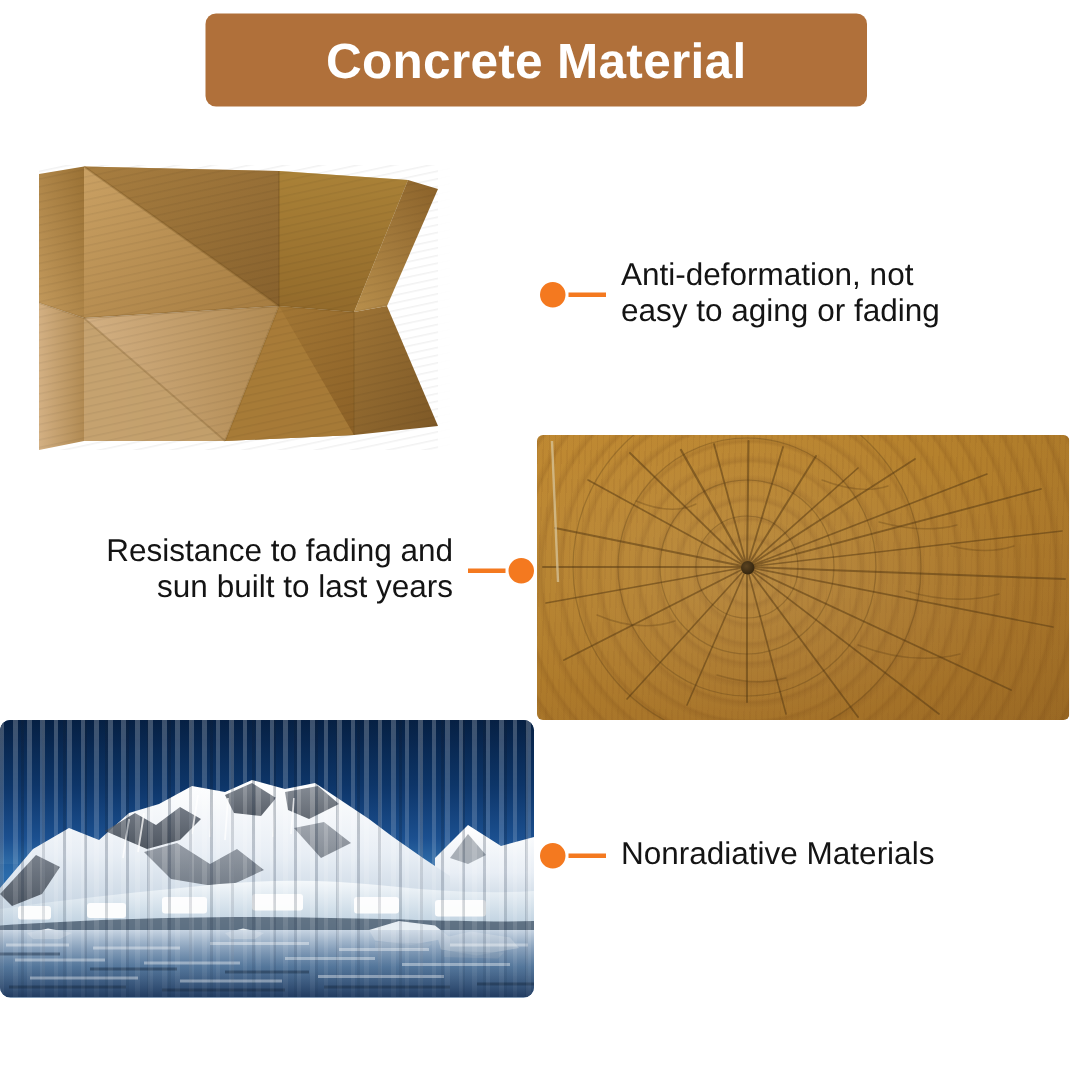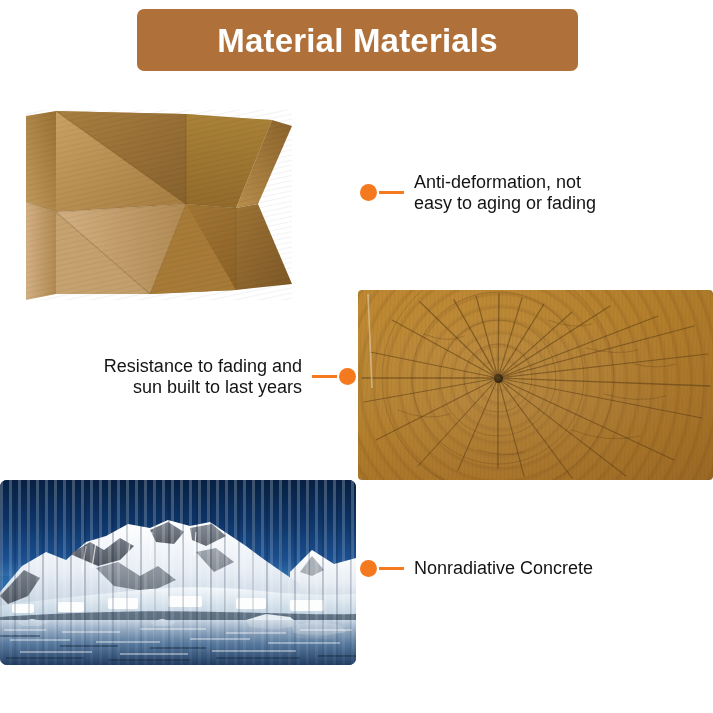--- a/index.html
+++ b/index.html
@@ -159,21 +159,21 @@
     background: #f4791f;
     flex: 0 0 auto;
   }
   .callout .leader {
     height: 3px;
     background: #f4791f;
     flex: 0 0 auto;
   }
   .callout .callout-text {
     color: #141414;
-    font-size: 18px;
+    font-size: 21px;
     line-height: 1.16;
     white-space: pre-line;
   }
 
   
   #callout-anti-deformation {
     left: 360px;
     top: 172px;
     width: 330px;
   }
@@ -198,21 +198,21 @@
   }
   #callout-nonradiative .leader { width: 25px; margin-left: 2px; }
   #callout-nonradiative .callout-text { margin-left: 10px; text-align: left; }
 </style>
 </head>
 <body>
 
 <div id="page">
 
   <div class="title-banner">
-    <span class="title-text">Material Materials</span>
+    <span class="title-text">Concrete Material</span>
   </div>
 
   <div class="photo" id="photo-wood-facets">
     <div class="facet-stage">
       <svg class="fct" viewBox="0 0 300 202" preserveAspectRatio="none">
         <defs>
           <linearGradient id="wfA" x1="0" y1="0" x2="1" y2="1">
             <stop offset="0%" stop-color="#caa164"></stop>
               <stop offset="100%" stop-color="#a57b3f"></stop>
           </linearGradient>
@@ -448,16 +448,16 @@
           <path d="M216,178 L300,178"></path>
         <path d="M318,176 L356,176"></path>
       </g>
     </svg>
     <div class="water-streaks"></div>
   </div>
 
   <div class="callout" id="callout-nonradiative">
     <span class="dot"></span>
     <span class="leader"></span>
-    <span class="callout-text">Nonradiative Concrete</span>
+    <span class="callout-text">Nonradiative Materials</span>
   </div>
 
 </div>
 
 </body></html>

